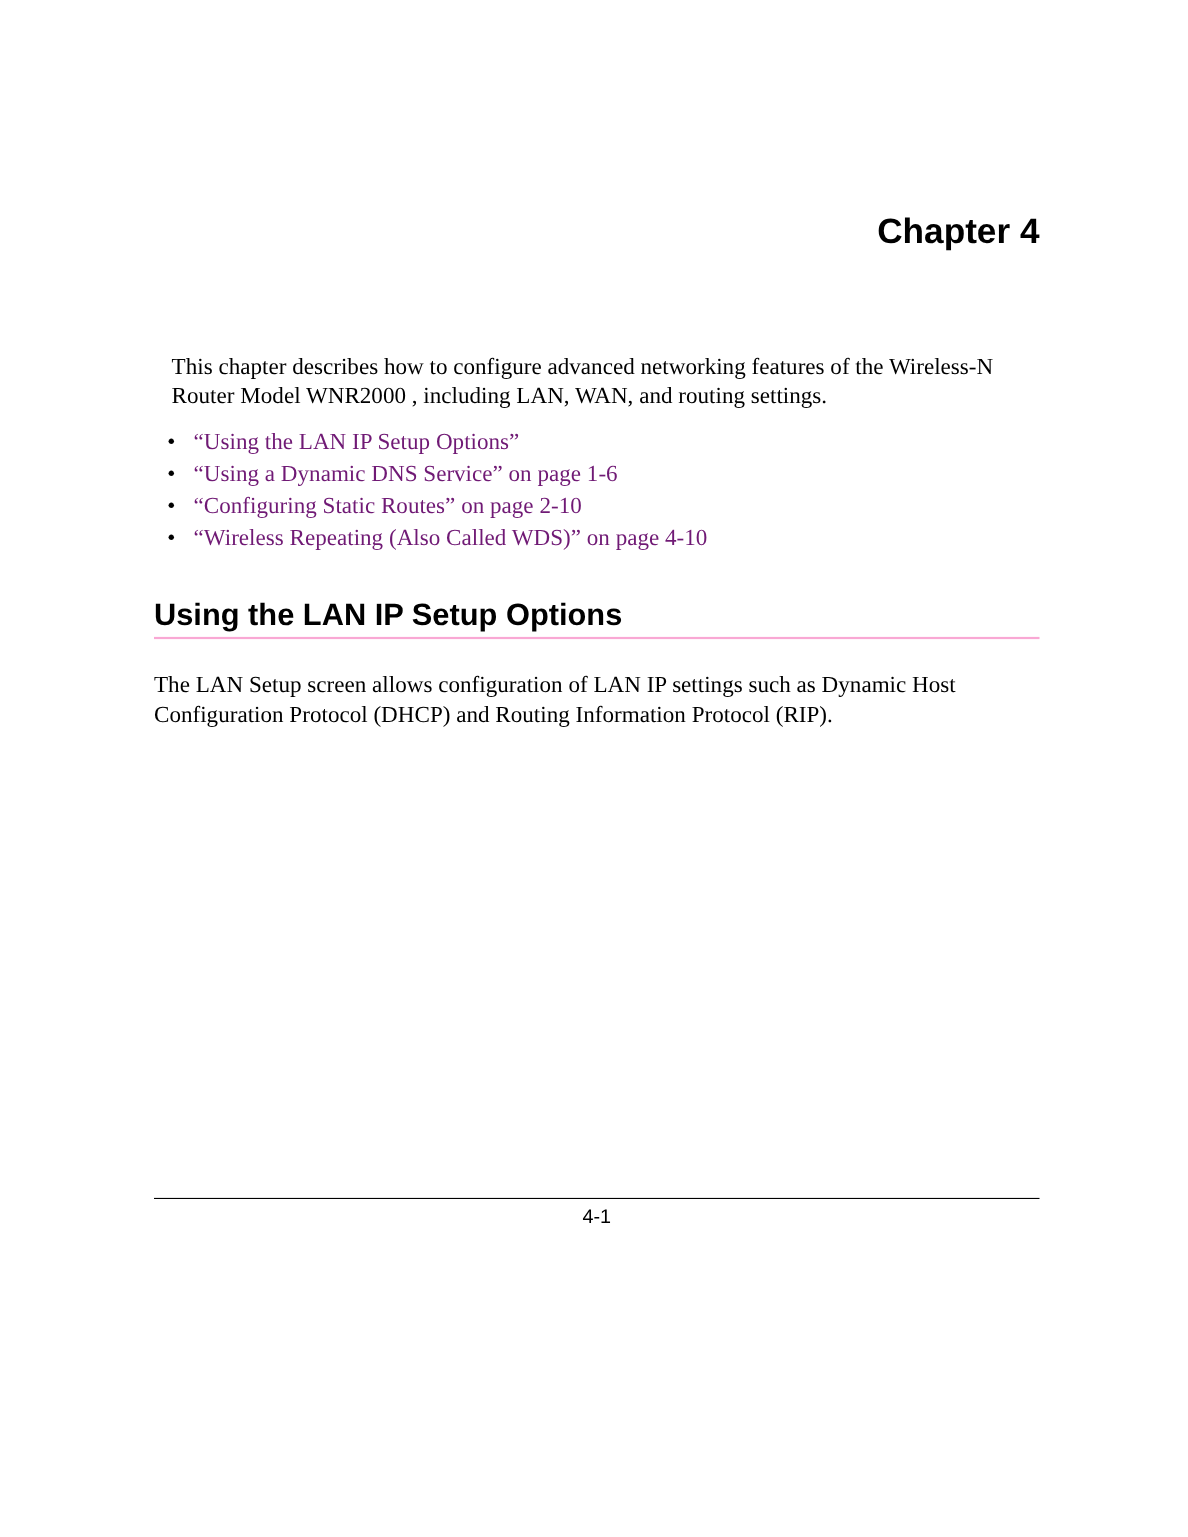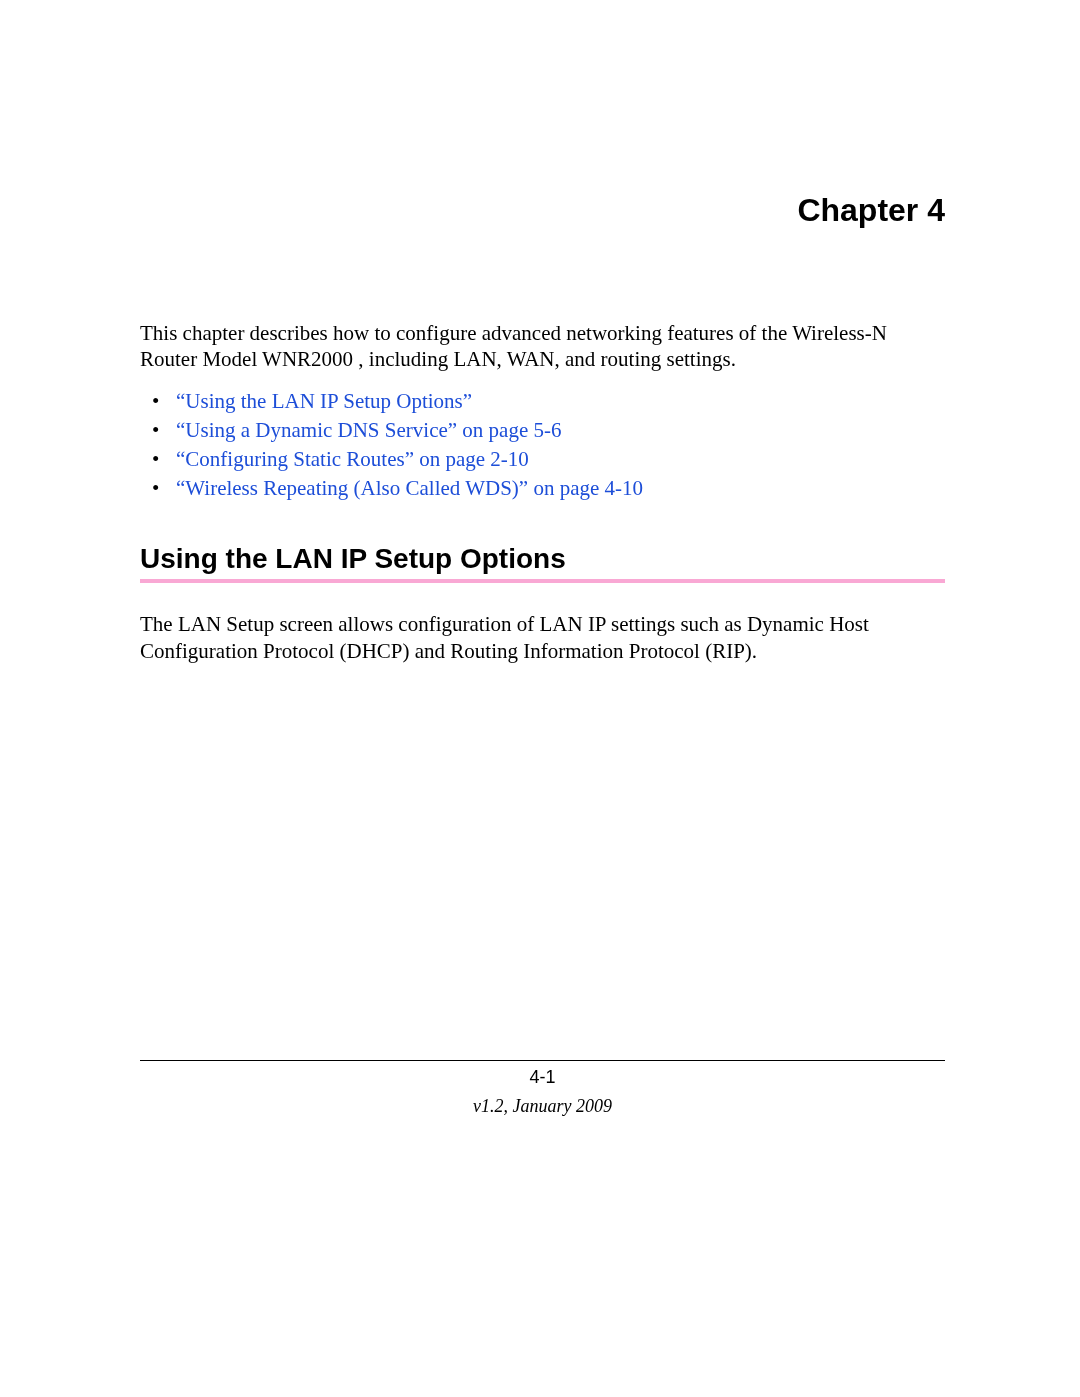--- a/index.html
+++ b/index.html
@@ -29,21 +29,21 @@
     display: block;
     font-size: 32px;
   }
   .chapter-heading .chapter-title {
     display: block;
     font-size: 32px;
   }
   .intro {
     font-size: 21px;
     line-height: 1.25;
-    margin: 0 0 14px 0;
+    margin: 0 0 14px 16px;
   }
   .list-intro {
     font-size: 21px;
     margin: 0 0 6px 0;
   }
   ul.sections {
     list-style: none;
     margin: 0 0 40px 0;
     padding: 0;
   }
@@ -55,30 +55,30 @@
   }
   ul.sections li::before {
     content: "•";
     position: absolute;
     left: 12px;
     top: 2px;
     font-size: 21px;
     color: #000;
   }
   ul.sections li a {
-    color: #1d4ed8;
+    color: #701a75;
     text-decoration: none;
   }
   .section-heading {
     font-family: Arial, Helvetica, sans-serif;
     font-weight: bold;
     font-size: 28px;
     margin: 0 0 6px 0;
     padding-bottom: 4px;
-    border-bottom: 4px solid #f9a8d4;
+    border-bottom: 2px solid #f9a8d4;
   }
   .section-body {
     font-size: 21px;
     line-height: 1.25;
     margin: 28px 0 0 0;
   }
   .footer {
     position: absolute;
     left: 140px;
     right: 135px;
@@ -112,33 +112,32 @@
   </h1>
 
   <p class="intro">This chapter describes how to configure advanced networking features of the Wireless-N Router Model WNR2000 , including LAN, WAN, and routing settings.</p>
 
 
   <ul class="sections">
     <li>
       <a href="#">“Using the LAN IP Setup Options”</a>
     </li>
     <li>
-      <a href="#">“Using a Dynamic DNS Service” on page 5-6</a>
+      <a href="#">“Using a Dynamic DNS Service” on page 1-6</a>
     </li>
     <li>
       <a href="#">“Configuring Static Routes” on page 2-10</a>
     </li>
     <li>
       <a href="#">“Wireless Repeating (Also Called WDS)” on page 4-10</a>
     </li>
   </ul>
 
   <h2 class="section-heading">Using the LAN IP Setup Options</h2>
 
   <p class="section-body">The LAN Setup screen allows configuration of LAN IP settings such as Dynamic Host Configuration Protocol (DHCP) and Routing Information Protocol (RIP).</p>
 
   <div class="footer">
     <hr class="footer-rule">
     <div class="page-number">4-1</div>
-    <div class="version-line">v1.2, January 2009</div>
   </div>
 
 </div>
 
 </body></html>

